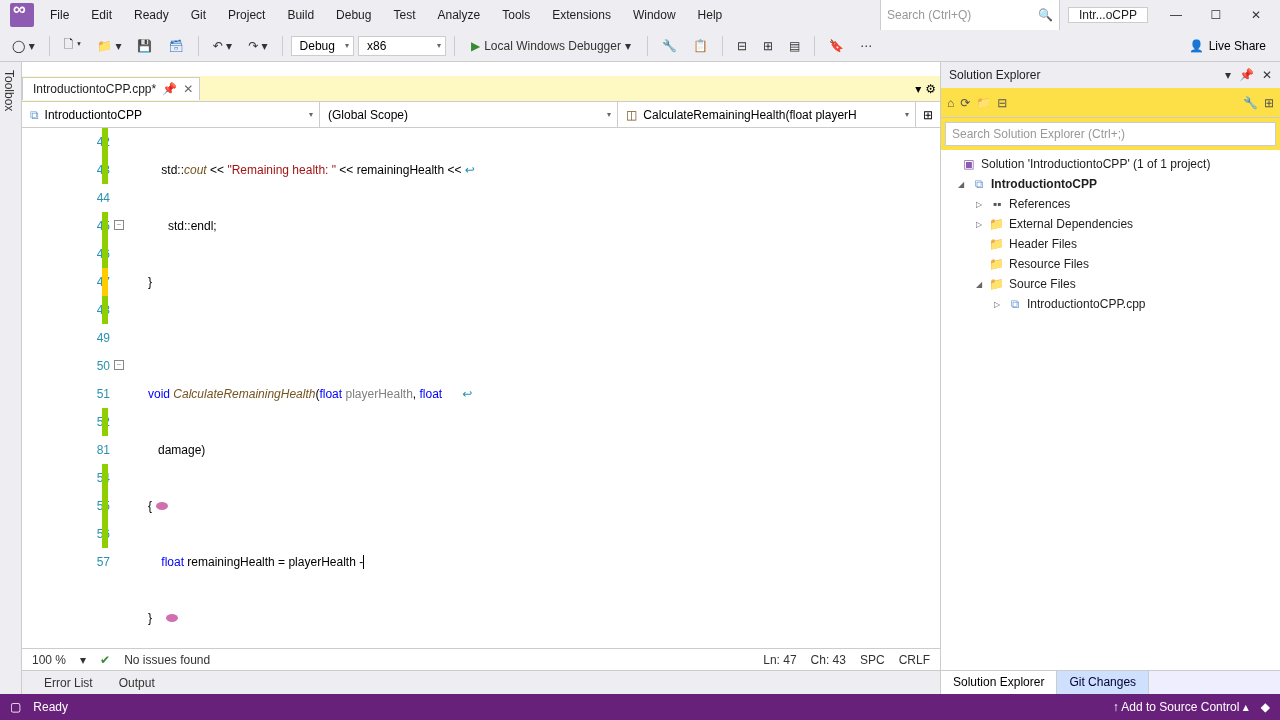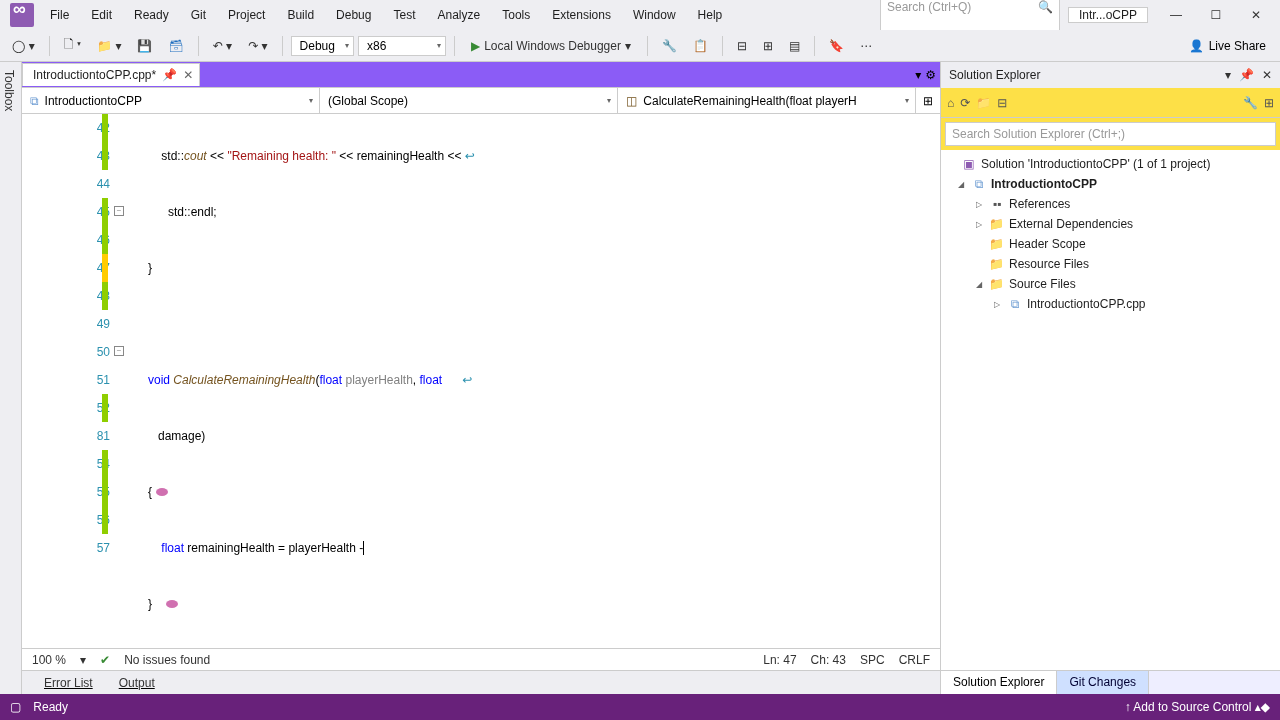--- a/index.html
+++ b/index.html
@@ -3,37 +3,37 @@
 <meta charset="utf-8">
 <style>
 * { margin:0; padding:0; box-sizing:border-box; font-family:'Segoe UI',Tahoma,sans-serif; font-size:12px; }
 body { width:1280px; height:720px; background:#eeeef2; overflow:hidden; display:flex; flex-direction:column; }
 .title-bar { height:30px; background:#eeeef2; display:flex; align-items:center; padding:0 4px; }
 .vs-logo { width:24px; height:24px; background:#8e5bb2; margin:0 6px; border-radius:2px; position:relative; }
 .vs-logo::before { content:'∞'; color:#fff; position:absolute; top:-4px; left:3px; font-size:18px; font-weight:bold; }
 .menu-bar { display:flex; gap:2px; }
 .menu-item { padding:4px 10px; color:#1e1e1e; cursor:pointer; }
 .title-spacer { flex:1; }
-.search-box { width:180px; height:32px; border:1px solid #ccc; background:#fff; display:flex; align-items:flex-start; padding:0 6px; color:#999; }
+.search-box { width:180px; height:32px; border:1px solid #ccc; background:#fff; display:flex; align-items:center; padding:0 6px; color:#999; }
 .search-box .mag { margin-left:auto; color:#666; }
 .proj-badge { background:#fff; border:1px solid #ccc; padding:0 10px; margin:0 8px; color:#1e1e1e; }
 .win-btn { width:40px; height:28px; display:flex; align-items:center; justify-content:center; color:#333; }
 .toolbar { height:32px; background:#eeeef2; border-bottom:1px solid #ccc; display:flex; align-items:center; padding:0 6px; gap:4px; }
 .tb-btn { padding:4px 6px; color:#333; cursor:pointer; display:flex; align-items:center; gap:2px; }
 .tb-sep { width:1px; height:20px; background:#ccc; margin:0 4px; }
 .tb-combo { border:1px solid #ccc; background:#fff; padding:2px 18px 2px 8px; position:relative; }
 .tb-combo::after { content:'▾'; position:absolute; right:4px; color:#666; font-size:8px; top:4px; }
 .start-btn { display:flex; align-items:center; gap:4px; padding:2px 8px; }
 .start-btn .play { color:#388a34; }
 .live-share { margin-left:auto; display:flex; align-items:center; gap:4px; padding:4px 8px; }
 .main { flex:1; display:flex; min-height:0; }
 .toolbox-tab { width:22px; background:#eeeef2; writing-mode:vertical-lr; padding:8px 2px; color:#333; border-right:1px solid #ccc; }
 
 .editor-pane { flex:1; display:flex; flex-direction:column; min-width:0; background:#fff; }
-.doc-tabs { height:26px; background:#8b5cf6; display:flex; align-items:center; border-bottom:1px solid #ccc; }
+.doc-tabs { height:26px; background:#fef9c3; display:flex; align-items:center; border-bottom:1px solid #ccc;margin-top:14px; }
 .doc-tab { background:#fff; border:1px solid #ccc; border-bottom:none; padding:4px 6px 4px 10px; display:flex; align-items:center; gap:6px; color:#1e1e1e; }
 .doc-tab .close { color:#666; cursor:pointer; }
 .doc-tabs-right { margin-left:auto; display:flex; gap:4px; padding-right:4px; }
 .nav-bar { height:26px; display:flex; border-bottom:1px solid #ccc; }
 .nav-combo { flex:1; border-right:1px solid #ccc; padding:4px 8px; display:flex; align-items:center; gap:6px; position:relative; background:#fff; }
 .nav-combo::after { content:'▾'; position:absolute; right:6px; color:#666; font-size:8px; }
 
 .code-area { flex:1; display:flex; overflow:hidden; font-family:Consolas,monospace; font-size:16px; line-height:28px; background:#fff; }
 .gutter { width:106px; background:#fff; text-align:right; color:#2b91af; padding-right:18px; user-select:none; }
 .gutter .ln { height:28px; position:relative; }
@@ -68,24 +68,24 @@
 .tree-icon { width:16px; height:16px; display:inline-flex; align-items:center; justify-content:center; }
 .ic-folder { color:#dcb67a; }
 .ic-cpp { color:#6b9bd2; }
 .ic-ref { color:#555; }
 .ic-sln { color:#8e5bb2; }
 .bold { font-weight:bold; }
 .sol-tabs { height:24px; display:flex; border-top:1px solid #ccc; background:#eef; }
 .sol-tab { padding:4px 12px; background:#fff; border-right:1px solid #ccc; }
 .sol-tab.inactive { background:#cfe0ff; color:#003; }
 
-.bottom-tabs { height:24px; background:#eeeef2; display:flex; align-items:flex-end; padding-left:10px; gap:2px; border-top:1px solid #ccc;text-decoration:underline; }
+.bottom-tabs { height:24px; background:#eeeef2; display:flex; align-items:flex-end; padding-left:10px; gap:2px; border-top:1px solid #ccc; }
 .btab { padding:4px 12px; color:#333; }
 .statusbar { height:26px; background:#68217a; color:#fff; display:flex; align-items:center; padding:0 10px; gap:12px; }
-.statusbar .right { margin-left:auto; display:flex; align-items:center; }
+.statusbar .right { margin-left:auto; display:flex; gap:12px; align-items:center; }
 </style>
 </head>
 <body>
 
 <div class="title-bar">
   <div class="vs-logo"></div>
   <div class="menu-bar">
     <div class="menu-item">File</div>
     <div class="menu-item">Edit</div>
     <div class="menu-item">Ready</div>
@@ -273,21 +273,21 @@
         <span>References</span>
       </div>
       <div class="tree-row" style="padding-left:32px">
         <span class="expander">▷</span>
         <span class="tree-icon ic-folder">📁</span>
         <span>External Dependencies</span>
       </div>
       <div class="tree-row" style="padding-left:32px">
         <span class="expander"></span>
         <span class="tree-icon ic-folder">📁</span>
-        <span>Header Scope</span>
+        <span>Header Files</span>
       </div>
       <div class="tree-row" style="padding-left:32px">
         <span class="expander"></span>
         <span class="tree-icon ic-folder">📁</span>
         <span>Resource Files</span>
       </div>
       <div class="tree-row" style="padding-left:32px">
         <span class="expander">◢</span>
         <span class="tree-icon ic-folder">📁</span>
         <span>Source Files</span>

